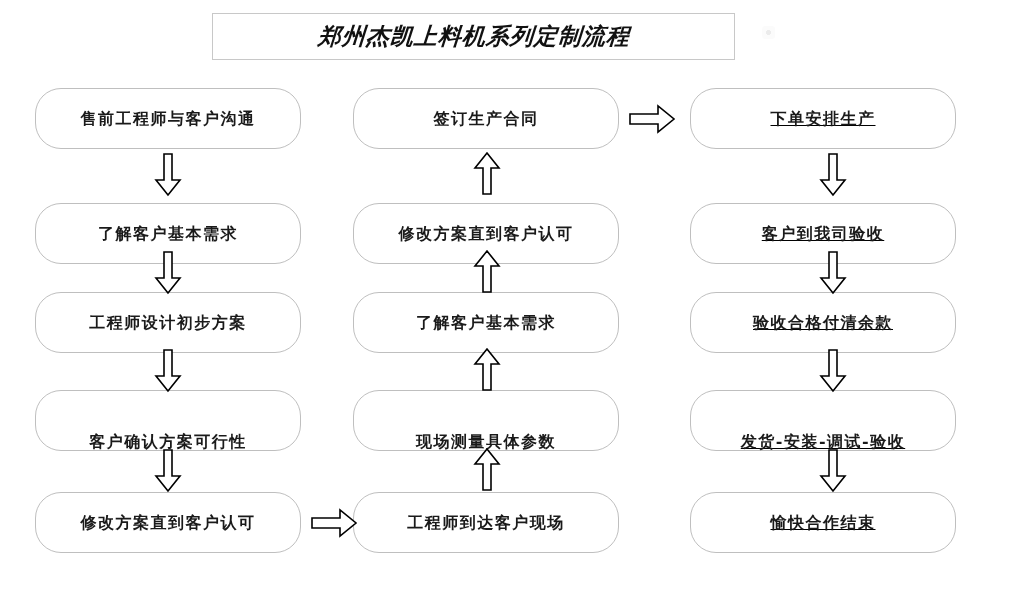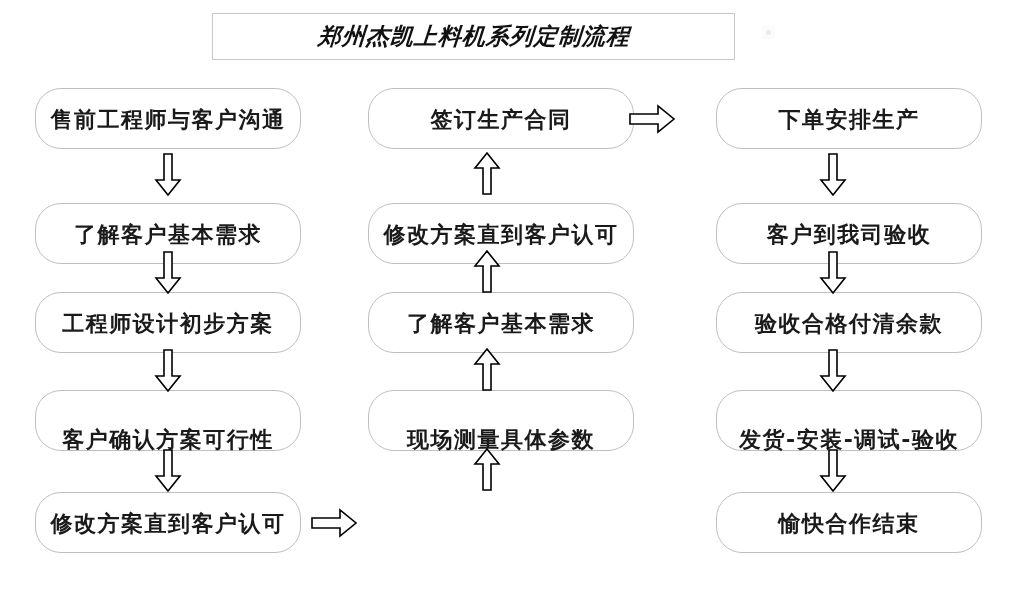--- a/index.html
+++ b/index.html
@@ -63,31 +63,31 @@
     border: 1px solid #bfbfbf;
     border-radius: 26px;
     background: #ffffff;
     display: flex;
     align-items: center;
     justify-content: center;
     height: 61px;
   }
   .node .label {
     font-family: "DejaVu Serif", "Liberation Serif", serif;
-    font-size: 22px;
+    font-size: 16px;
     font-weight: bold;
     color: #1a1a1a;
     letter-spacing: 1.5px;
     white-space: nowrap;
     line-height: 1;
   }
   .node.col1, .node.col2, .node.col3 { width: 266px; }
   .col1 { left: 35px; }
-  .col2 { left: 368px; }
-  .col3 { left: 716px; }
+  .col2 { left: 353px; }
+  .col3 { left: 690px; text-decoration: underline; }
 
   .r1 { top: 88px; }
   .r2 { top: 195px; margin-top: 8px; }
   .r3 { top: 292px; }
   .r4 { top: 390px; align-items: flex-end; }
   .r5 { top: 492px; }
 
   
   .arrow {
     position: absolute;
@@ -150,20 +150,23 @@
   </div>
   <div class="node col2 r2">
     <span class="label">修改方案直到客户认可</span>
   </div>
   <div class="node col2 r3">
     <span class="label">了解客户基本需求</span>
   </div>
   <div class="node col2 r4">
     <span class="label">现场测量具体参数</span>
   </div>
+  <div class="node col2 r5">
+    <span class="label">工程师到达客户现场</span>
+  </div>
 
   <div class="arrow arrow-v" style="left:472px; top:151px;">
     <svg viewBox="0 0 30 44" width="30" height="44" aria-hidden="true">
       <polygon points="15,2 27,17 19,17 19,43 11,43 11,17 3,17" fill="#ffffff" stroke="#000000" stroke-width="1.6"></polygon>
     </svg>
   </div>
   <div class="arrow arrow-v" style="left:472px; top:249px;">
     <svg viewBox="0 0 30 44" width="30" height="44" aria-hidden="true">
       <polygon points="15,2 27,17 19,17 19,43 11,43 11,17 3,17" fill="#ffffff" stroke="#000000" stroke-width="1.6"></polygon>
     </svg>

